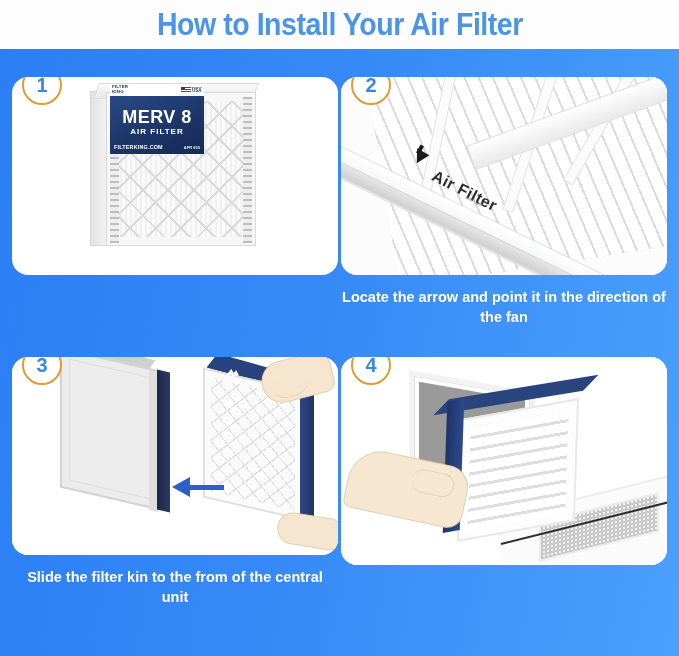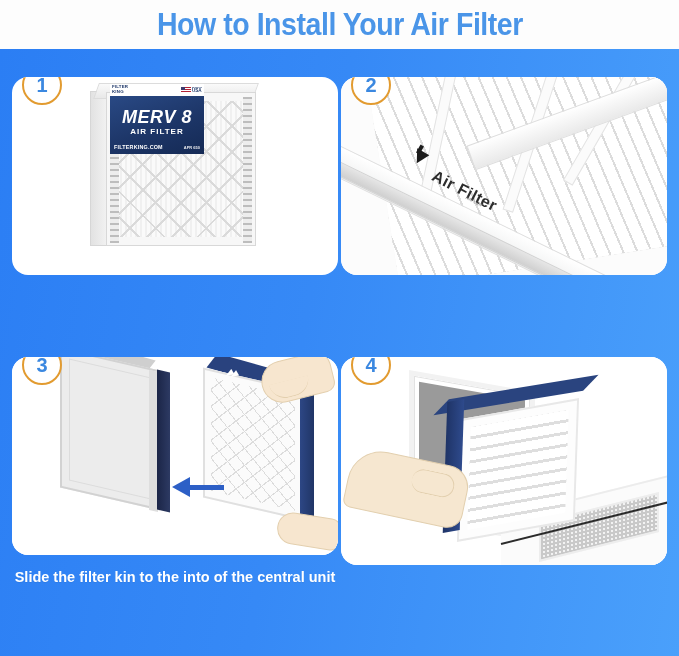--- a/index.html
+++ b/index.html
@@ -179,21 +179,21 @@
   }
   .fp-flag::after {
     content: ""; position: absolute; left: 0; top: 0;
     width: 4.5px; height: 3.2px; background: #3c3b6e;
   }
   .fp-usa-txt { font-size: 4.6px; font-weight: bold; color: #1d3668; line-height: 1; }
   .fp-usa-small { font-size: 2.4px; display: block; }
   .fp-merv {
     position: absolute; left: 0; top: 13px; width: 94px;
     text-align: center;
-    font-size: 18px; font-weight: bold; font-style: italic;
+    font-size: 18px; font-weight: bold; 
     letter-spacing: 0.5px;
   }
   .fp-af {
     position: absolute; left: 0; top: 33px; width: 94px;
     text-align: center;
     font-size: 8px; font-weight: bold; letter-spacing: 1px;
   }
   .fp-bot {
     position: absolute; left: 4px; bottom: 4px; width: 86px;
     display: flex; justify-content: space-between; align-items: flex-end;
@@ -576,20 +576,21 @@
           <div class="cp-frameTop"></div>
           <div class="cp-frameSide"></div>
           <div class="cp-arrow-stem"></div>
           <div class="cp-arrow"></div>
           <div class="cp-airfilter">Air Filter</div>
           <div class="cp-sub">AIRFLOW</div>
         </div>
 
         <div class="badge">2</div>
       </div>
+      <div class="caption">Locate the arrow and point it in the direction of the fan</div>
     </div>
 
     <div class="step step-3">
       <div class="card">
 
         <div class="slot-illus">
           <div class="si-unitTop"></div>
           <div class="si-unitFace"></div>
           <div class="si-unitEdge2"></div>
           <div class="si-unitEdge"></div>
@@ -600,21 +601,21 @@
           <div class="si-filterFace"></div>
           <div class="si-filterSide"></div>
           <div class="si-handBot"></div>
 
           <div class="si-arrowLine"></div>
           <div class="si-arrowHead"></div>
         </div>
 
         <div class="badge">3</div>
       </div>
-      <div class="caption">Slide the filter kin to the into of the central unit</div>
+      <div class="caption">Slide the filter kin to the from of the central unit</div>
     </div>
 
     <div class="step step-4">
       <div class="card card-tall">
 
         <div class="grill-illus">
           <div class="gi-wallFrame"></div>
           <div class="gi-cavity"></div>
 
           <div class="gi-ceiling"></div>

